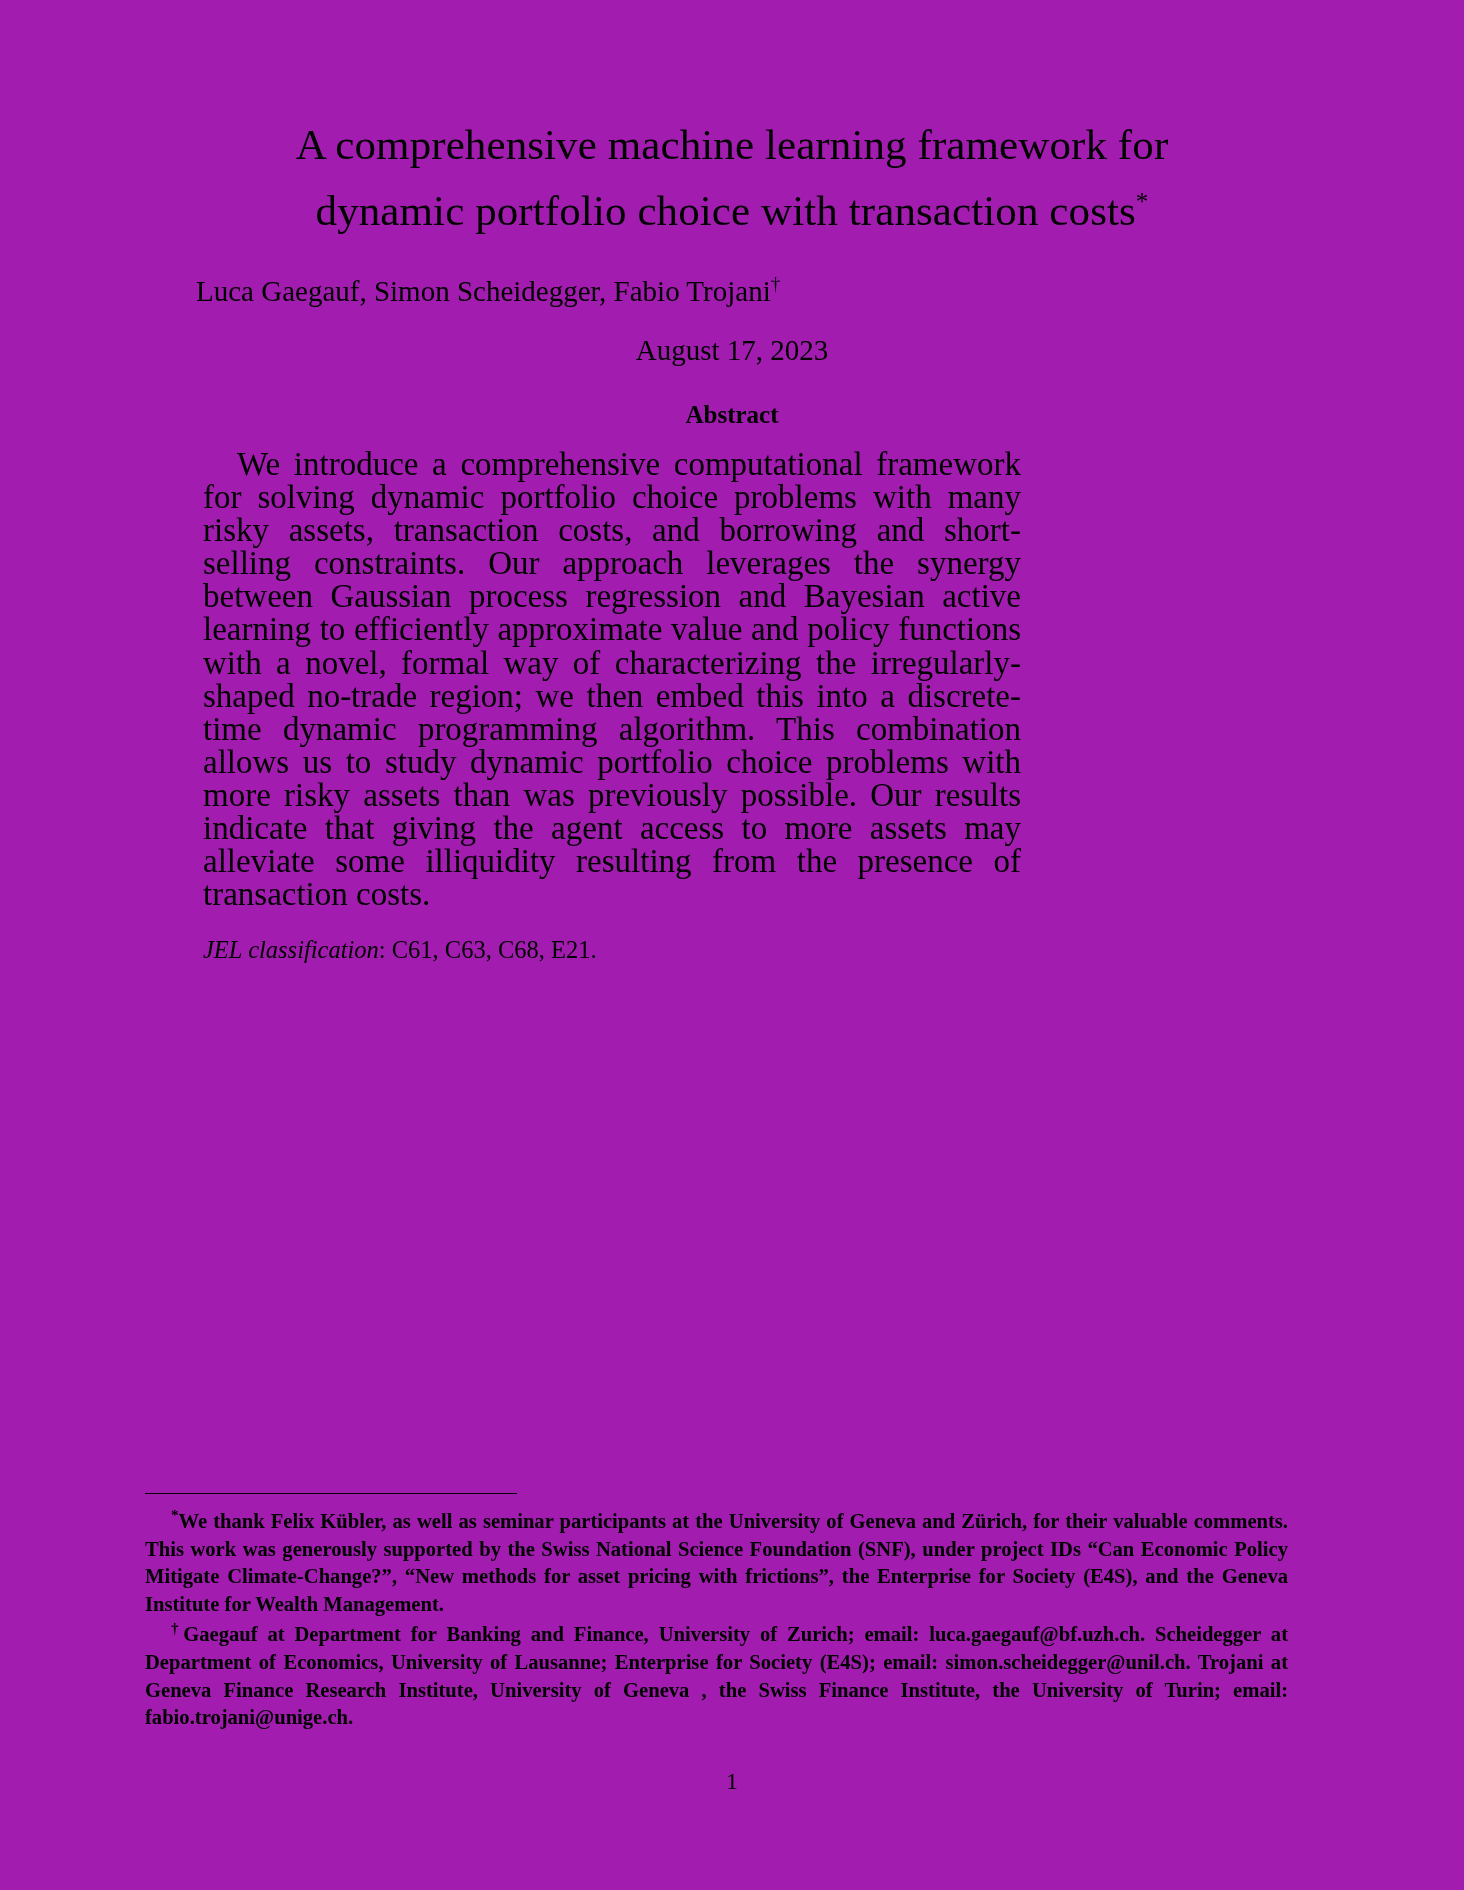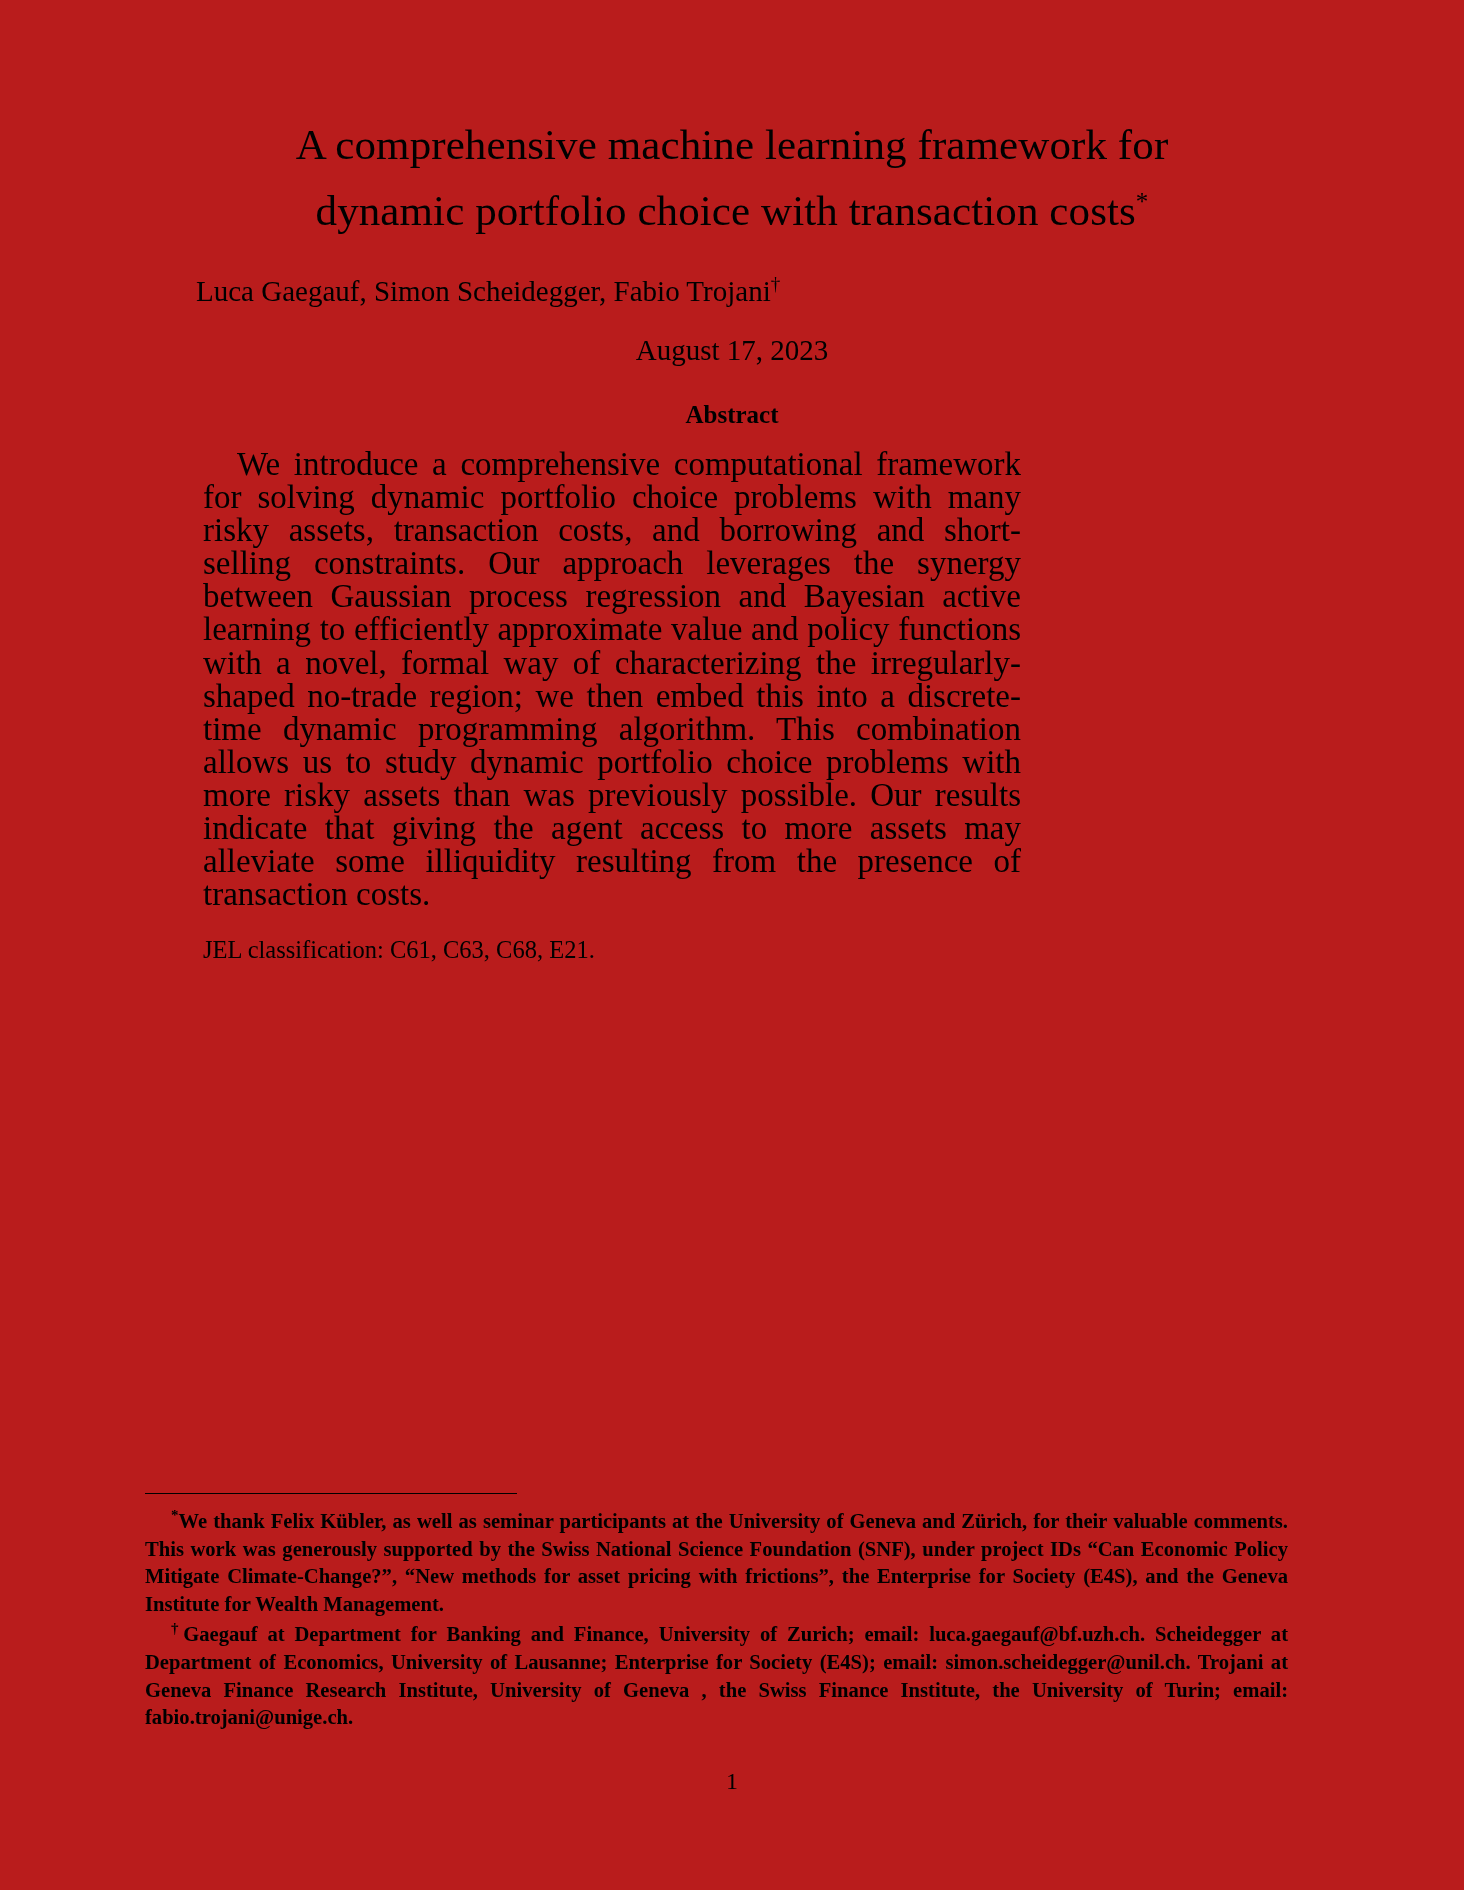--- a/index.html
+++ b/index.html
@@ -14,21 +14,21 @@
     font-family: "Liberation Serif", "DejaVu Serif", serif;
     color: #000000;
     overflow: hidden;
   }
 
   .page {
     position: absolute;
     top: 0; left: 0;
     width: 1464px;
     height: 1890px;
-    background: #b91c1c;
+    background: #a21caf;
   }
 
   
   .title-block {
     position: absolute;
     left: 190px;
     top: 112px;
     width: 1084px;
     text-align: center;
   }
@@ -97,20 +97,21 @@
   }
   .meta-para {
     font-size: 24.5px;
     line-height: 33.1px;
     text-align: justify;
     text-justify: inter-word;
     margin: 22px 0 0 0;
     text-indent: 0;
   }
   .meta-para .lbl {
+    font-style: italic;
   }
 
   
   .footnote-rule {
     position: absolute;
     left: 145px;
     top: 1493px;
     width: 372px;
     height: 0;
     border-top: 1.6px solid #000000;

